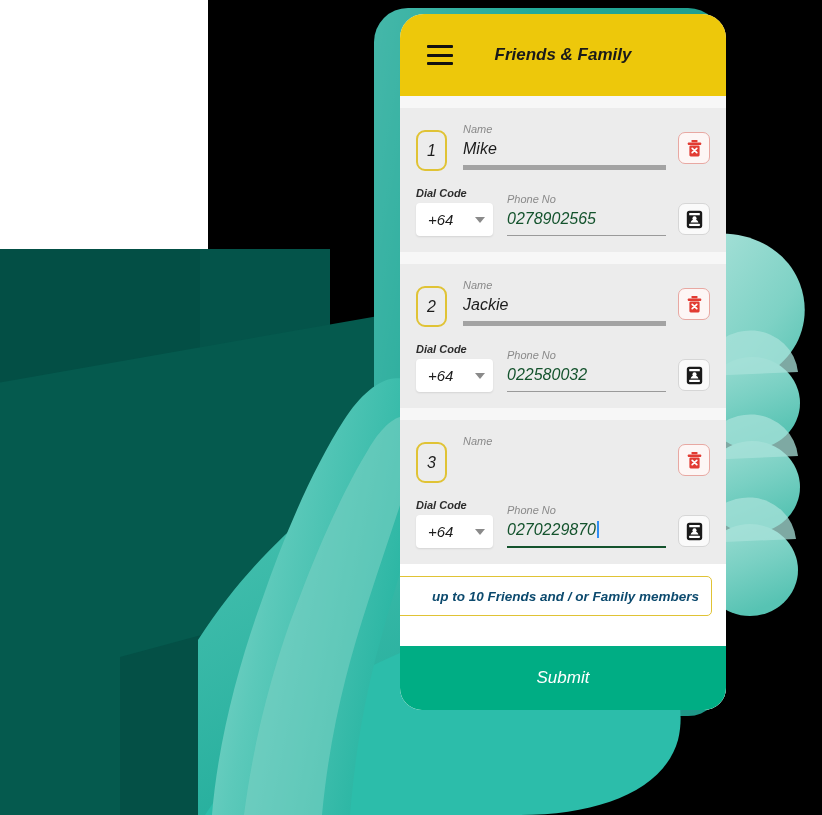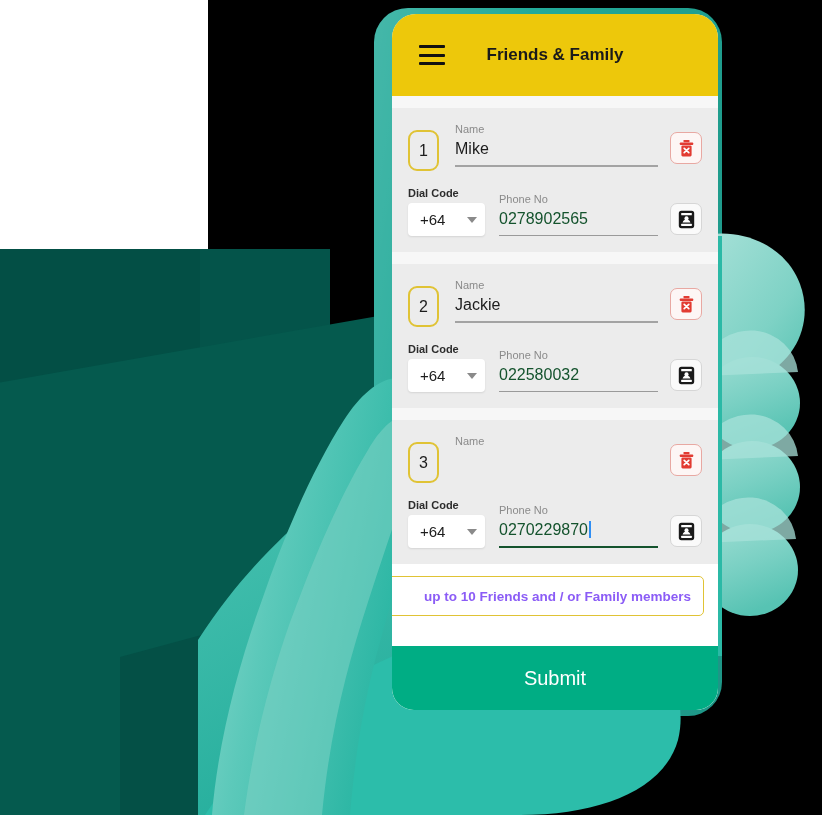--- a/index.html
+++ b/index.html
@@ -46,26 +46,26 @@
     background:#22aa99;
     border-radius:34px;
   }
   .phone-frame-shadow{
     position:absolute; left:374px; top:8px;
     width:348px; height:708px;
     border-radius:34px;
     background:linear-gradient(100deg, rgba(255,255,255,.16) 0%, rgba(255,255,255,0) 34%, rgba(0,0,0,.12) 100%);
   }
   .phone-screen{
-    position:absolute; left:392px; top:14px;
+    position:absolute; left:400px; top:14px;
     width:326px; height:696px;
     background:#f7f7f7;
     border-radius:24px 24px 22px 22px;
     overflow:hidden;
-    display:flex; flex-direction:column;
+    display:flex; flex-direction:column;font-style:italic;
   }
 
   
   .appbar{
     position:relative;
     height:82px; flex:0 0 82px;
     background:#edc80b;
     display:flex; align-items:center;
     padding:0 14px;
   }
@@ -111,21 +111,21 @@
     margin-top:8px;
   }
   .name-wrap{
     flex:1 1 auto; margin-left:16px; margin-right:12px;
   }
   .field-label{
     font-size:11px; color:#8a8a8a; line-height:1.4; margin-bottom:1px;
   }
   .field-value{
     font-size:16px; color:#1c1c1c; line-height:22px;
-    border-bottom:2px solid #a3a3a3;
+    border-bottom:5px solid #a3a3a3;
     padding-bottom:5px;
   }
   .btn-delete{
     width:32px; height:32px; flex:0 0 32px;
     border:1.5px solid #e8a8a2; border-radius:7px;
     background:#fdf6f5;
     display:flex; align-items:center; justify-content:center;
     margin-top:10px; cursor:pointer;
   }
 
@@ -173,31 +173,31 @@
     flex:1 1 auto; background:#ffffff; position:relative;
   }
   .notice{
     position:absolute; left:-64px; top:12px;
     width:376px; height:40px;
     background:#ffffff;
     border:1.5px solid #e0c335;
     border-radius:5px;
     display:flex; align-items:center; justify-content:flex-end;
     padding-right:12px;
-    font-size:13.5px; font-weight:bold; color:#8b5cf6;
+    font-size:13.5px; font-weight:bold; color:#0c4a6e;
     white-space:nowrap;
     overflow:hidden;
   }
 
   
   .submit{
     flex:0 0 64px; height:64px;
     background:#00ad84;
     display:flex; align-items:center; justify-content:center;
-    color:#ffffff; font-size:20px;
+    color:#ffffff; font-size:17px;
     cursor:pointer;
   }
 </style>
 </head>
 <body>
 
 <div id="stage">
 
   <div class="bg-white-block"></div>
   <div class="bg-dark-block"></div>

